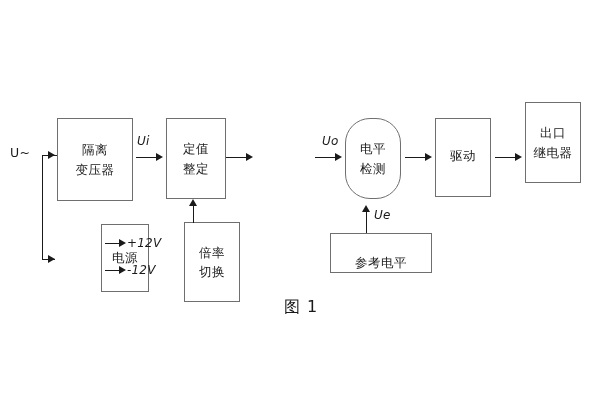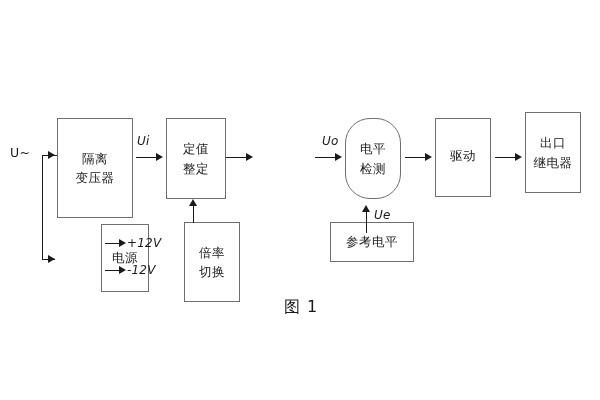--- a/index.html
+++ b/index.html
@@ -99,21 +99,21 @@
   <div class="line h" style="left:42px; top:155px; width:62px;"></div>
 
   <div class="line v" style="left:42px; top:155px; height:105px;"></div>
 
   <div class="line h" style="left:42px; top:155px; width:13px;"></div>
   <div class="arrow right" style="left:48px; top:151px;"></div>
 
   <div class="line h" style="left:42px; top:259px; width:13px;"></div>
   <div class="arrow right" style="left:48px; top:255px;"></div>
 
-  <div class="block" style="left:57px; top:118px; width:76px; height:100px;">
+  <div class="block" style="left:57px; top:118px; width:76px; height:83px;">
     <span class="ln">隔离</span>
     <span class="ln">变压器</span>
   </div>
 
   <div class="label sig" style="left:137px; top:134px;">Ui</div>
   <div class="line h" style="left:136px; top:157px; width:21px;"></div>
   <div class="arrow right" style="left:156px; top:153px;"></div>
 
   <div class="block" style="left:166px; top:118px; width:60px; height:81px;">
     <span class="ln">定值</span>
@@ -136,21 +136,21 @@
   <div class="line h" style="left:405px; top:157px; width:21px;"></div>
   <div class="arrow right" style="left:425px; top:153px;"></div>
 
   <div class="block" style="left:435px; top:118px; width:56px; height:79px;font-family:Liberation Mono, monospace;">
     <span class="ln">驱动</span>
   </div>
 
   <div class="line h" style="left:495px; top:157px; width:21px;"></div>
   <div class="arrow right" style="left:515px; top:153px;"></div>
 
-  <div class="block" style="left:525px; top:112px; width:56px; height:81px;">
+  <div class="block" style="left:525px; top:102px; width:56px; height:81px;">
     <span class="ln">出口</span>
     <span class="ln">继电器</span>
   </div>
 
   <div class="block" style="left:57px; top:224px; width:48px; height:68px;margin-left:44px;">
     <span class="ln">电源</span>
   </div>
 
   <div class="line h" style="left:105px; top:243px; width:16px;"></div>
   <div class="arrow right" style="left:119px; top:239px;"></div>
@@ -161,21 +161,21 @@
   <div class="label sig" style="left:127px; top:263px;">-12V</div>
 
   <div class="block" style="left:184px; top:222px; width:56px; height:80px;">
     <span class="ln">倍率</span>
     <span class="ln">切换</span>
   </div>
 
   <div class="line v" style="left:193px; top:205px; height:18px;"></div>
   <div class="arrow up" style="left:189px; top:199px;"></div>
 
-  <div class="block" style="left:330px; top:222px; width:84px; height:40px;">
+  <div class="block" style="left:330px; top:233px; width:102px; height:40px;justify-content:flex-end;">
     <span class="ln">参考电平</span>
   </div>
 
   <div class="line v" style="left:366px; top:211px; height:22px;"></div>
   <div class="arrow up" style="left:362px; top:205px;"></div>
   <div class="label sig" style="left:374px; top:208px;">Ue</div>
 
   <div class="caption" style="left:284px; top:297px;">图 1</div>
 
 </div>

